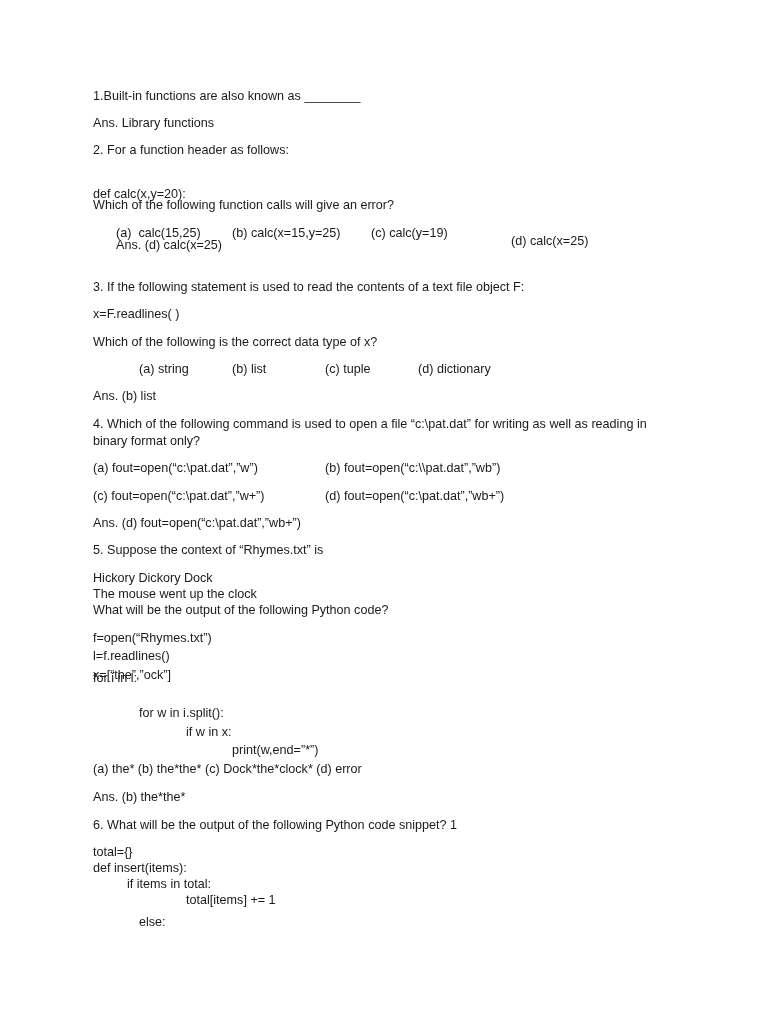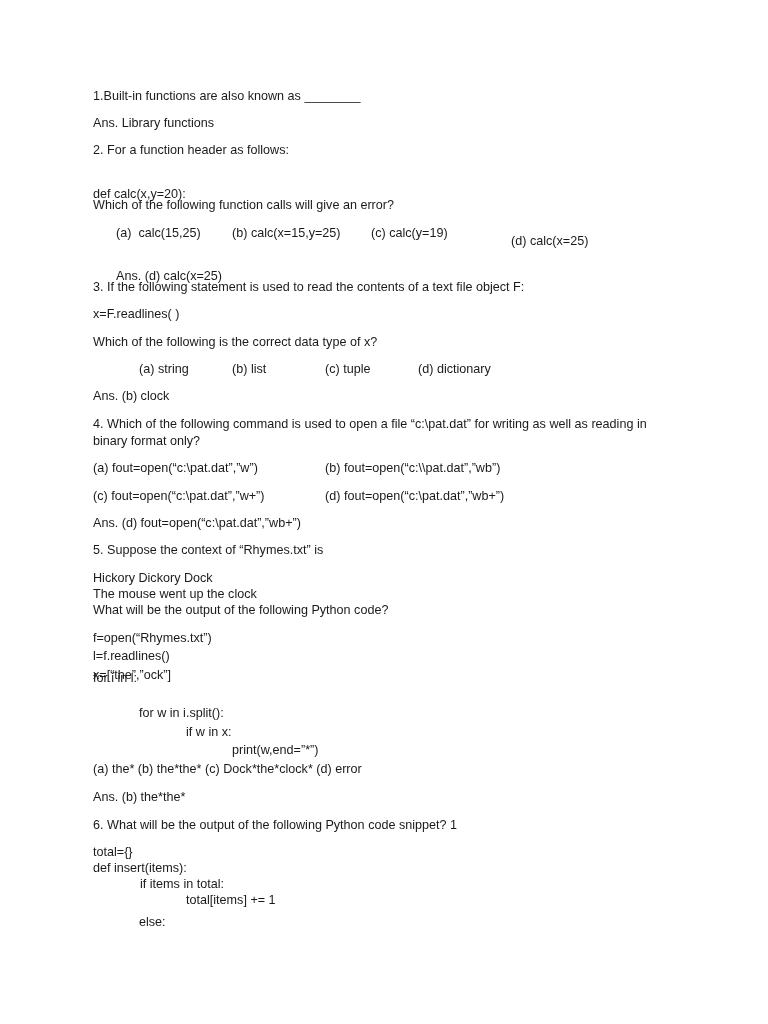--- a/index.html
+++ b/index.html
@@ -33,30 +33,30 @@
 <div class="line" style="top:90px">1.Built-in functions are also known as ________</div>
 <div class="line" style="top:117px">Ans. Library functions</div>
 
 <div class="line" style="top:144px">2. For a function header as follows:</div>
 <div class="line" style="top:188px">def calc(x,y=20):</div>
 <div class="line" style="top:199px">Which of the following function calls will give an error?</div>
 <div class="abs" style="top:227px; left:116px">(a)  calc(15,25)</div>
 <div class="abs" style="top:227px; left:232px">(b) calc(x=15,y=25)</div>
 <div class="abs" style="top:227px; left:371px">(c) calc(y=19)</div>
 <div class="abs" style="top:235px; left:511px">(d) calc(x=25)</div>
-<div class="abs" style="top:270px; left:116px">Ans. (d) calc(x=25)</div>
+<div class="abs" style="top:239px; left:116px">Ans. (d) calc(x=25)</div>
 
 <div class="line" style="top:281px">3. If the following statement is used to read the contents of a text file object F:</div>
 <div class="line" style="top:308px">x=F.readlines( )</div>
 <div class="line" style="top:336px">Which of the following is the correct data type of x?</div>
 <div class="abs" style="top:363px; left:139px">(a) string</div>
 <div class="abs" style="top:363px; left:232px">(b) list</div>
 <div class="abs" style="top:363px; left:325px">(c) tuple</div>
 <div class="abs" style="top:363px; left:418px">(d) dictionary</div>
-<div class="line" style="top:390px">Ans. (b) clock</div>
+<div class="line" style="top:390px">Ans. (b) list</div>
 
 <div class="line" style="top:418px">4. Which of the following command is used to open a file “c:\pat.dat” for writing as well as reading in</div>
 <div class="line" style="top:435px">binary format only?</div>
 <div class="abs" style="top:462px; left:93px">(a) fout=open(“c:\pat.dat”,”w”)</div>
 <div class="abs" style="top:462px; left:325px">(b) fout=open(“c:\\pat.dat”,”wb”)</div>
 <div class="abs" style="top:490px; left:93px">(c) fout=open(“c:\pat.dat”,”w+”)</div>
 <div class="abs" style="top:490px; left:325px">(d) fout=open(“c:\pat.dat”,”wb+”)</div>
 <div class="line" style="top:517px">Ans. (d) fout=open(“c:\pat.dat”,”wb+”)</div>
 
 <div class="line" style="top:544px">5. Suppose the context of “Rhymes.txt” is</div>
@@ -69,15 +69,15 @@
 <div class="line" style="top:672px">for i in l:</div>
 <div class="abs" style="top:707px; left:139px">for w in i.split():</div>
 <div class="abs" style="top:726px; left:186px">if w in x:</div>
 <div class="abs" style="top:744px; left:232px">print(w,end=”*”)</div>
 <div class="line" style="top:763px">(a) the* (b) the*the* (c) Dock*the*clock* (d) error</div>
 <div class="line" style="top:791px">Ans. (b) the*the*</div>
 
 <div class="line" style="top:819px">6. What will be the output of the following Python code snippet? 1</div>
 <div class="line" style="top:846px">total={}</div>
 <div class="line" style="top:862px">def insert(items):</div>
-<div class="abs" style="top:878px; left:140px">if items in total:</div>
+<div class="abs" style="top:878px; left:127px">if items in total:</div>
 <div class="abs" style="top:894px; left:186px">total[items] += 1</div>
 <div class="abs" style="top:916px; left:139px">else:</div>
 
 </body></html>

